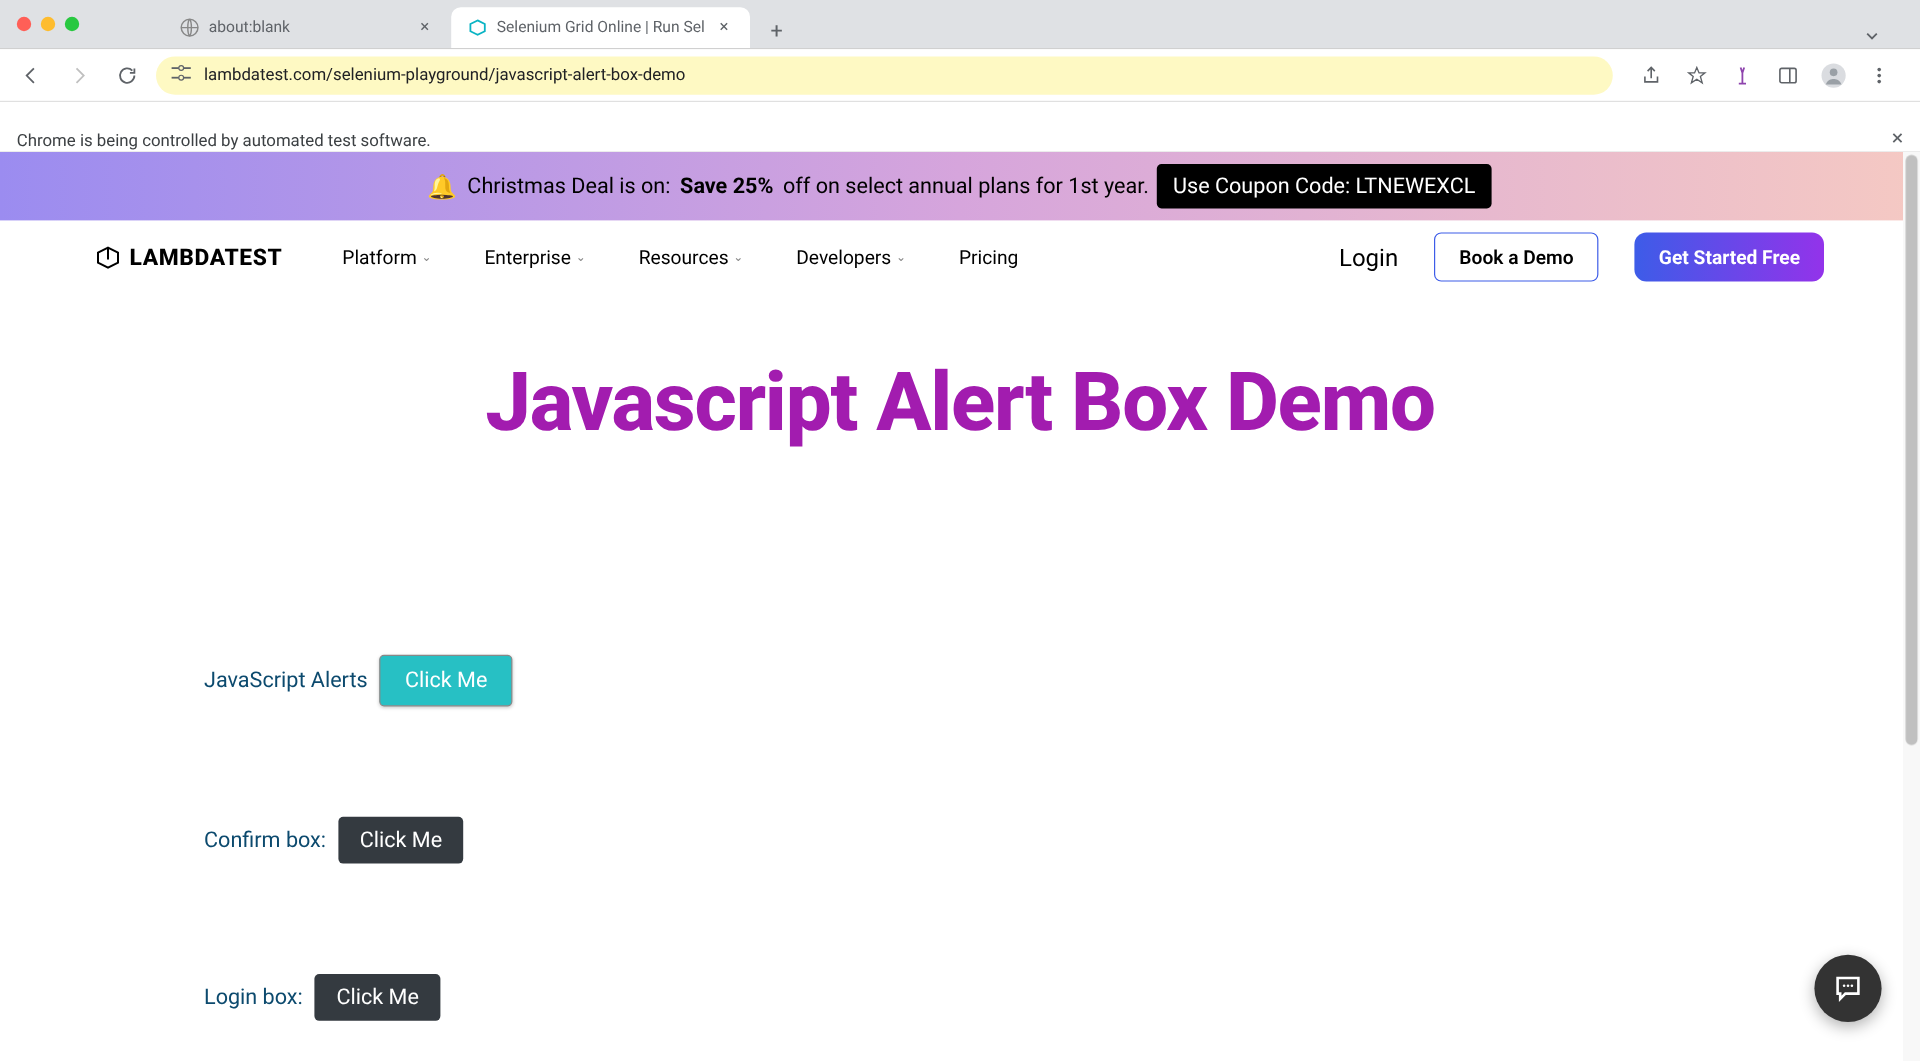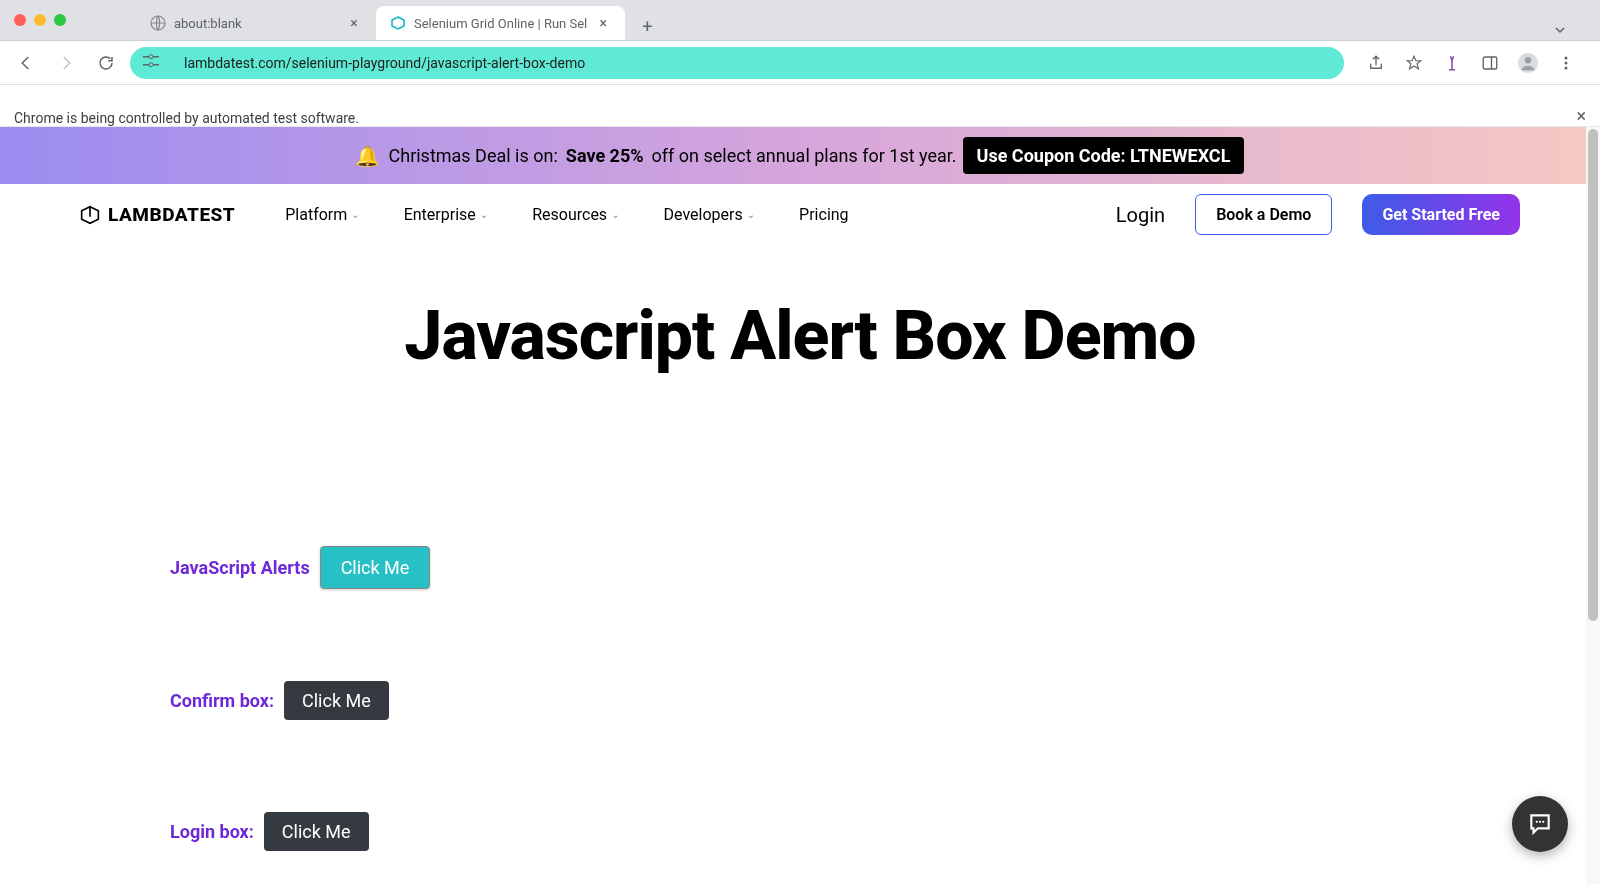--- a/index.html
+++ b/index.html
@@ -117,26 +117,26 @@
       justify-content: center;
       color: #5f6368;
       cursor: pointer;
     }
     .nav-btn.disabled {
       color: #c0c0c0;
     }
     .url-bar {
       flex: 1;
       height: 32px;
-      background: #5eead4;
+      background: #fef9c3;
       border-radius: 16px;
       display: flex;
       align-items: center;
       padding: 0 12px;
-      gap: 24px;
+      gap: 10px;
       font-size: 14px;
       color: #202124;
     }
     .url-bar .site-settings {
       color: #5f6368;
       font-size: 12px;
     }
     .toolbar-icons {
       display: flex;
       gap: 6px;
@@ -199,21 +199,21 @@
     }
     .promo-banner .save {
       font-weight: 700;
     }
     .promo-banner .coupon {
       background: #000;
       color: #fff;
       padding: 8px 14px;
       border-radius: 4px;
       font-size: 18px;
-      font-weight: 700;
+      font-weight: 400;
     }
     
     
     .header-nav {
       height: 62px;
       display: flex;
       align-items: center;
       padding: 0 80px;
       border-bottom: 1px solid transparent;
     }
@@ -280,34 +280,34 @@
     }
     
     
     .main-content {
       padding: 50px 170px;
     }
     .page-title {
       font-size: 68px;
       font-weight: 800;
       text-align: center;
-      color: #000000;
+      color: #a21caf;
       letter-spacing: -1px;
       margin-bottom: 170px;
     }
     .demo-row {
       display: flex;
       align-items: center;
       gap: 10px;
       margin-bottom: 92px;
     }
     .demo-label {
       font-size: 18px;
-      font-weight: 700;
-      color: #6d28d9;
+      font-weight: 400;
+      color: #0c4a6e;
     }
     .click-btn-teal {
       padding: 10px 20px;
       background: #27c0c4;
       color: #fff;
       border: 1px solid #888;
       border-radius: 4px;
       font-size: 18px;
       cursor: pointer;
       box-shadow: 0 1px 3px rgba(0,0,0,0.2);

